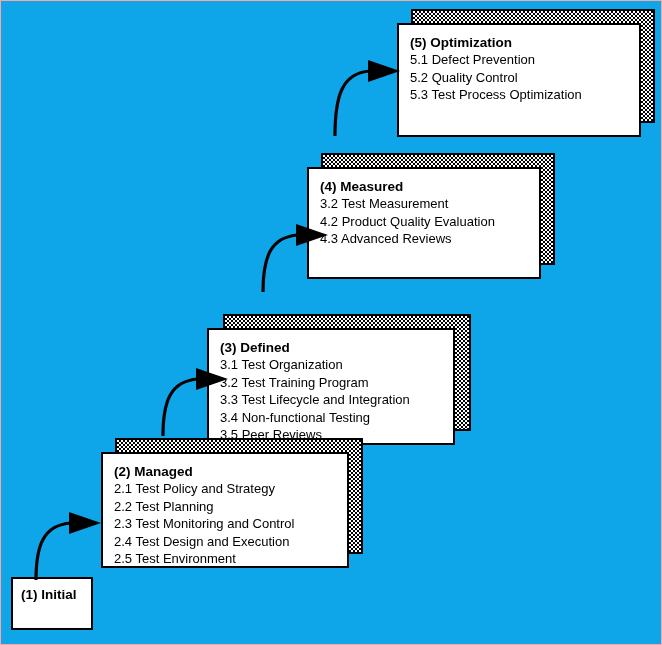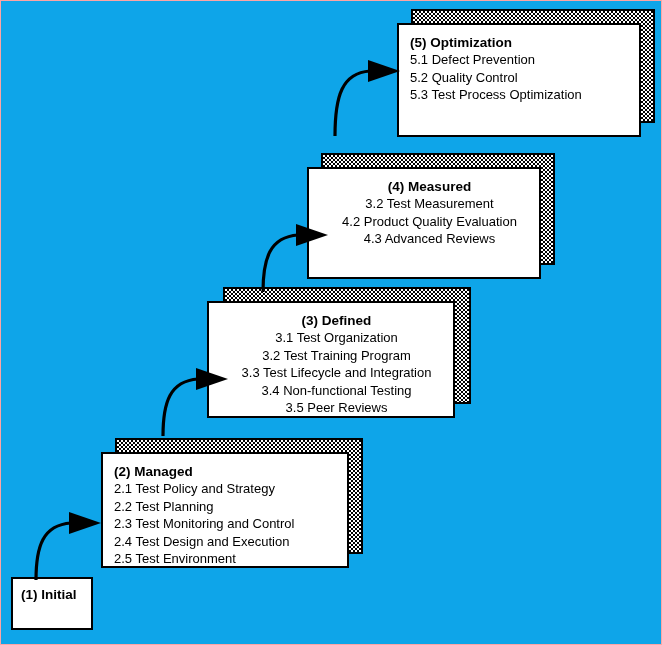--- a/index.html
+++ b/index.html
@@ -80,31 +80,31 @@
   <div class="level" style="left:396px; top:8px; width:258px; height:128px;">
     <div class="shadow" style="left:14px; top:0px; width:244px; height:114px;"></div>
     <div class="box" style="left:0px; top:14px; width:244px; height:114px;">
       <div class="title">(5) Optimization</div>
       <div class="pa">5.1 Defect Prevention</div>
       <div class="pa">5.2 Quality Control</div>
       <div class="pa">5.3 Test Process Optimization</div>
     </div>
   </div>
 
-  <div class="level" style="left:306px; top:152px; width:248px; height:126px;text-align:center;">
+  <div class="level" style="left:306px; top:152px; width:248px; height:126px;">
     <div class="shadow" style="left:14px; top:0px; width:234px; height:112px;"></div>
     <div class="box" style="left:0px; top:14px; width:234px; height:112px;">
       <div class="title">(4) Measured</div>
       <div class="pa">3.2 Test Measurement</div>
       <div class="pa">4.2 Product Quality Evaluation</div>
       <div class="pa">4.3 Advanced Reviews</div>
     </div>
   </div>
 
-  <div class="level" style="left:206px; top:286px; width:264px; height:131px;text-align:center;">
+  <div class="level" style="left:206px; top:313px; width:264px; height:131px;">
     <div class="shadow" style="left:16px; top:0px; width:248px; height:117px;"></div>
     <div class="box" style="left:0px; top:14px; width:248px; height:117px;">
       <div class="title">(3) Defined</div>
       <div class="pa">3.1 Test Organization</div>
       <div class="pa">3.2 Test Training Program</div>
       <div class="pa">3.3 Test Lifecycle and Integration</div>
       <div class="pa">3.4 Non-functional Testing</div>
       <div class="pa">3.5 Peer Reviews</div>
     </div>
   </div>

